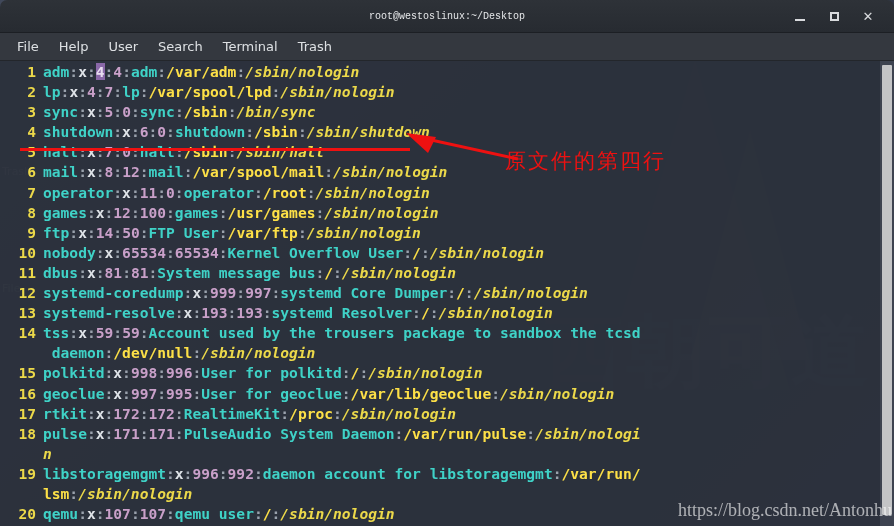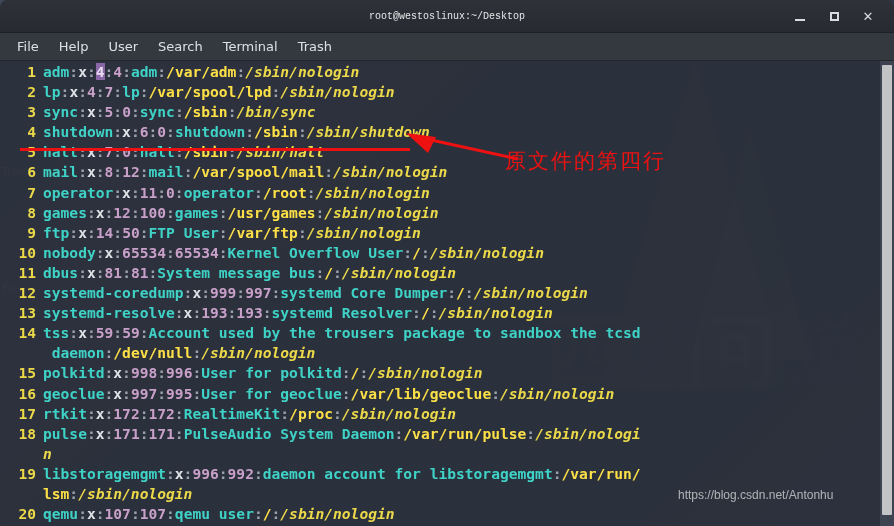--- a/index.html
+++ b/index.html
@@ -185,23 +185,23 @@
     position: absolute;
     left: 505px; top: 86px;
     font-family: Liberation Serif, serif;
     font-size: 21px;
     color: #ee1111;
     letter-spacing: 2px;
     white-space: nowrap;
   }
   #watermark {
     position: absolute;
-    left: 678px; top: 488px;
-    font-family: Liberation Sans, sans-serif;
-    font-size: 12px;
+    left: 678px; top: 500px;
+    font-family: Liberation Serif, serif;
+    font-size: 18px;
     color: rgba(255,255,255,0.62);
     white-space: nowrap;
   }
 </style>
 </head>
 <body>
 
 <div id="screen">
 
   <div id="wallpaper">

